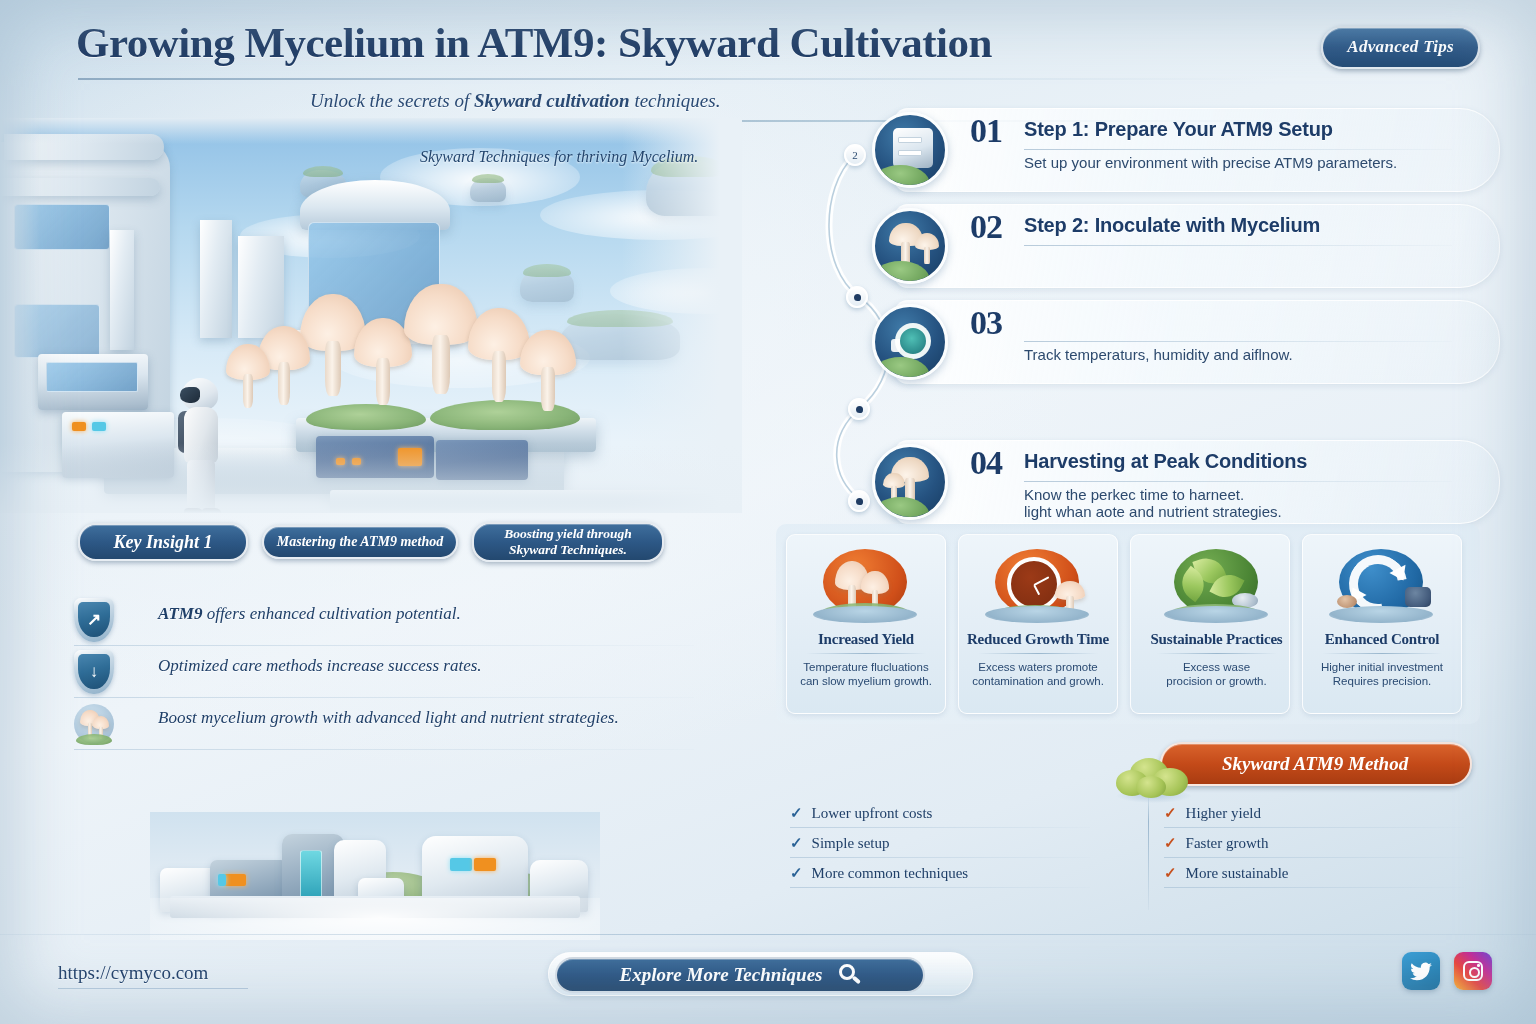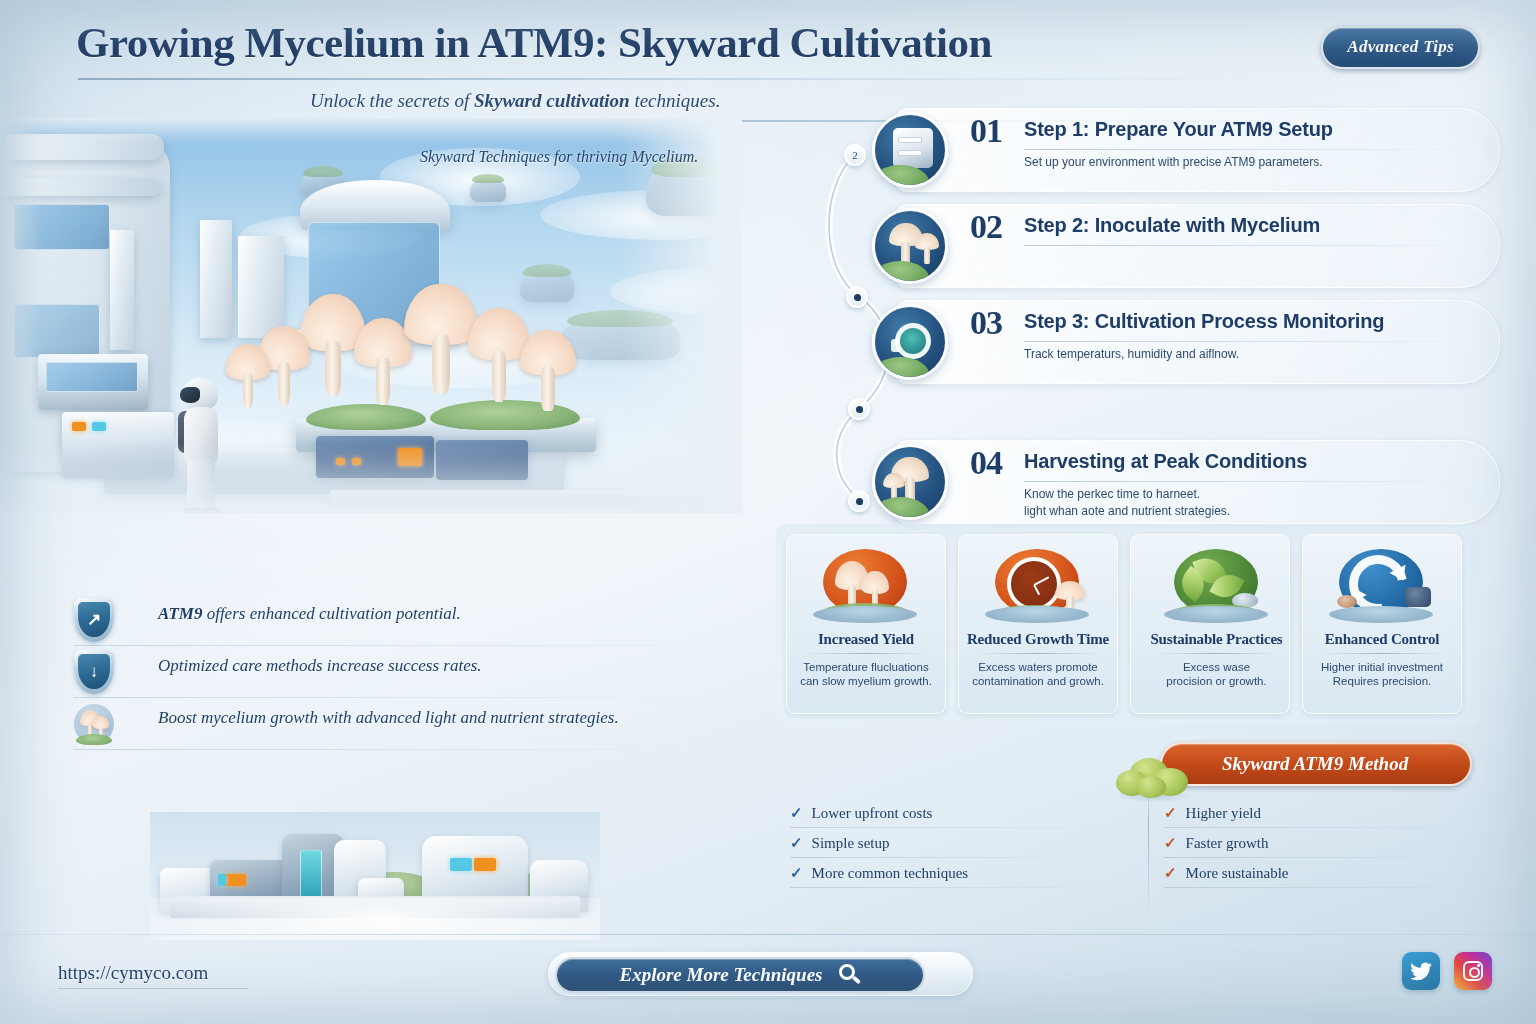--- a/index.html
+++ b/index.html
@@ -272,21 +272,21 @@
     font-size:20px; font-weight:700; color:#1d3c68;
     letter-spacing:-.2px;
     text-shadow:0 1px 0 rgba(255,255,255,.7);
   }
   .step-rule {
     position:absolute; left:152px; top:41px; right:48px; height:1px;
     background: linear-gradient(90deg, rgba(140,170,195,.6), rgba(170,198,218,.05));
   }
   .step-desc {
     position:absolute; left:152px; top:46px; right:36px;
-    font-size:12px; color:#2d4a6e; line-height:17px;
+    font-size:15px; color:#2d4a6e; line-height:17px;
   }
   .node {
     position:absolute; width:22px; height:22px; border-radius:50%;
     background:linear-gradient(180deg,#ffffff,#e4edf4);
     border:2px solid #ffffff;
     box-shadow:0 2px 4px rgba(110,145,175,.4);
     display:flex; align-items:center; justify-content:center;
     font-size:11px; color:#2b4a70; font-family:"Liberation Serif",serif;
   }
   .node .dot { width:7px; height:7px; background:#1f3c63; border-radius:50% 50% 40% 50%; }
@@ -729,21 +729,20 @@
       <div class="step-rule"></div>
     </div>
 
     <div class="step-row" style="top:192px;">
       <div class="step-card"></div>
       <div class="step-icon">
         <div class="ico-gauge"></div>
         <div class="ico-moss"></div>
       </div>
       <div class="step-num">03</div>
-      <div class="step-title">Step 3: Cultivation Process Monitoring</div>
       <div class="step-rule"></div>
       <div class="step-desc">Track temperaturs, humidity and aiflnow.</div>
     </div>
 
     <div class="step-row" style="top:288px;margin-top:44px;">
       <div class="step-card"></div>
       <div class="step-icon">
         <div class="ico-mush" style="left:16px;top:10px;width:38px;height:46px;">
             <div class="c"></div>
             <div class="s"></div>
@@ -757,20 +756,30 @@
       <div class="step-num">04</div>
       <div class="step-title">Harvesting at Peak Conditions</div>
       <div class="step-rule"></div>
       <div class="step-desc">
         <span>Know the perkec time to harneet.</span><br>
         <span>light whan aote and nutrient strategies.</span>
       </div>
     </div>
   </div>
 
+  <div class="insight-pills">
+    <div class="ipill p1">Key Insight 1</div>
+    <div class="ipill p2">Mastering the ATM9 method</div>
+    <div class="ipill p3">
+      <div>
+        <span>Boosting yield through</span><br>
+        <span>Skyward Techniques.</span>
+      </div>
+    </div>
+  </div>
 
   <div class="bullets">
 
     <div class="bline">
       <div class="bicon">
         <div class="shield"></div>
         <div class="shield-in">
             <span>↗</span>
           </div>
       </div>

